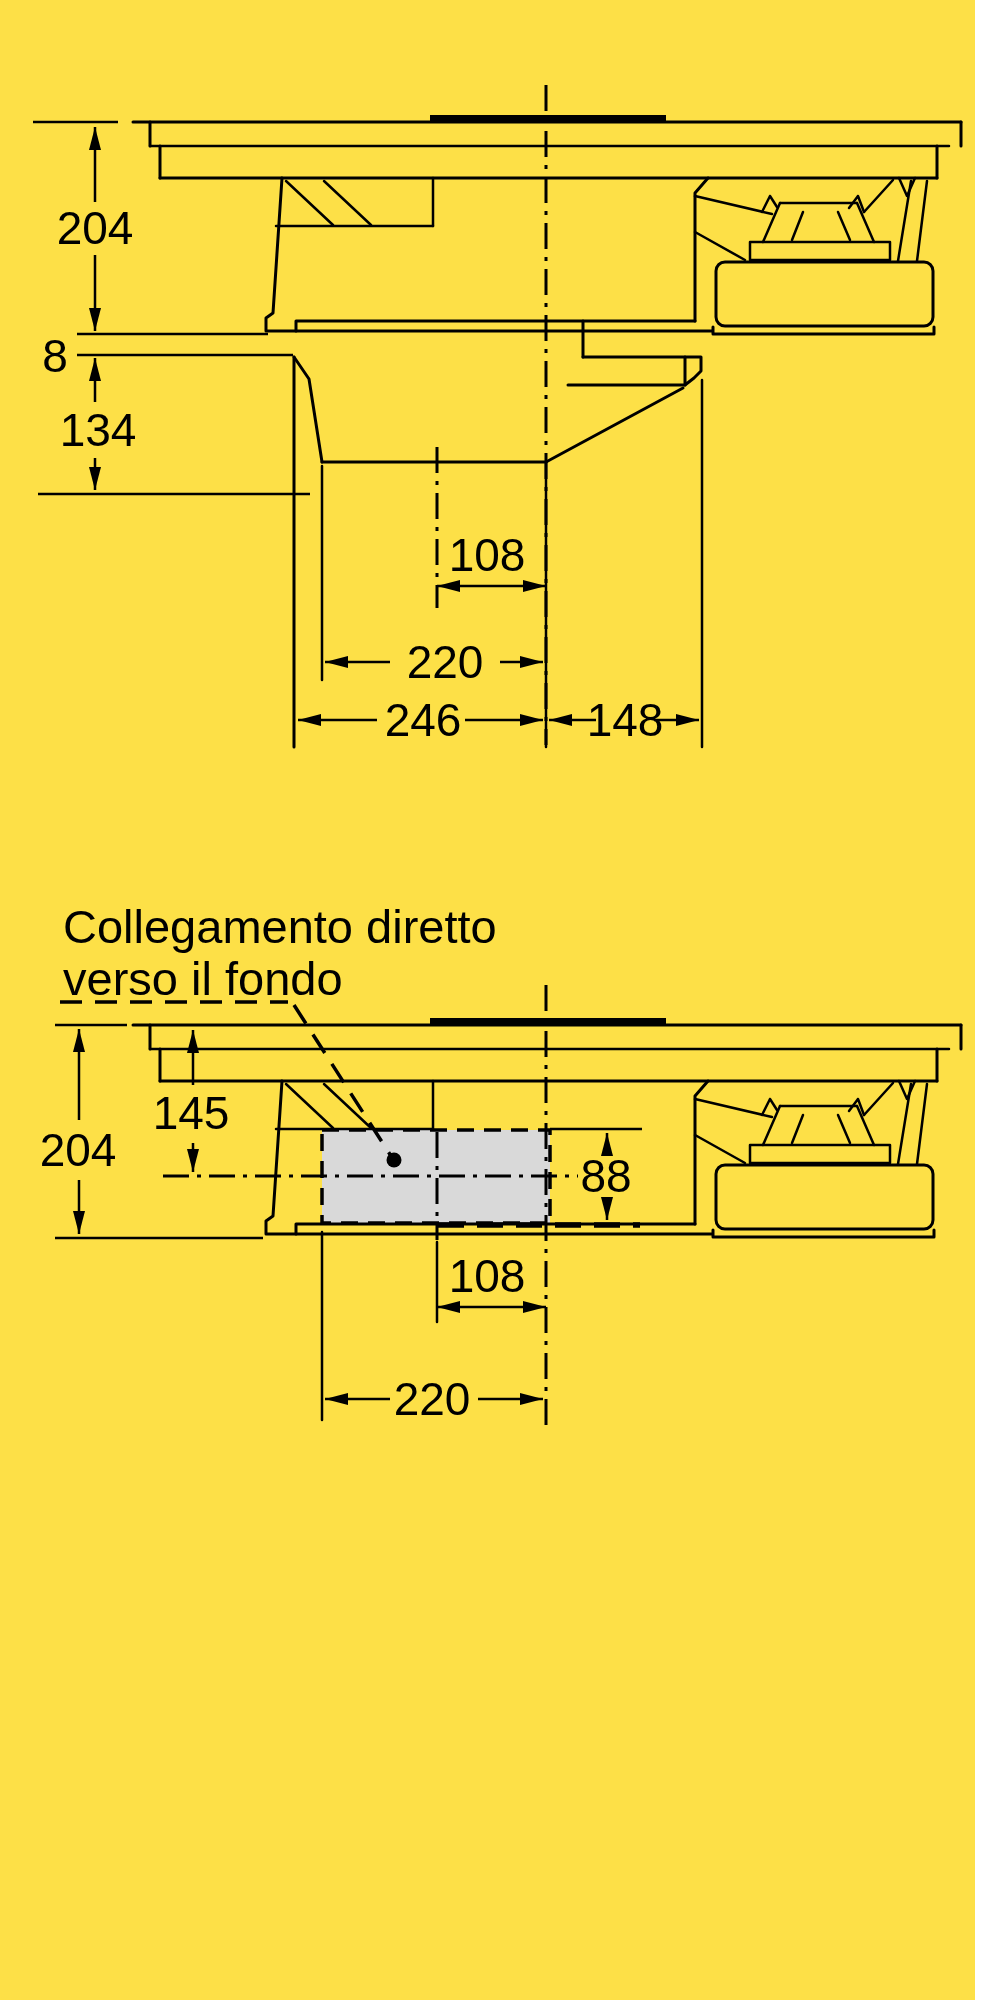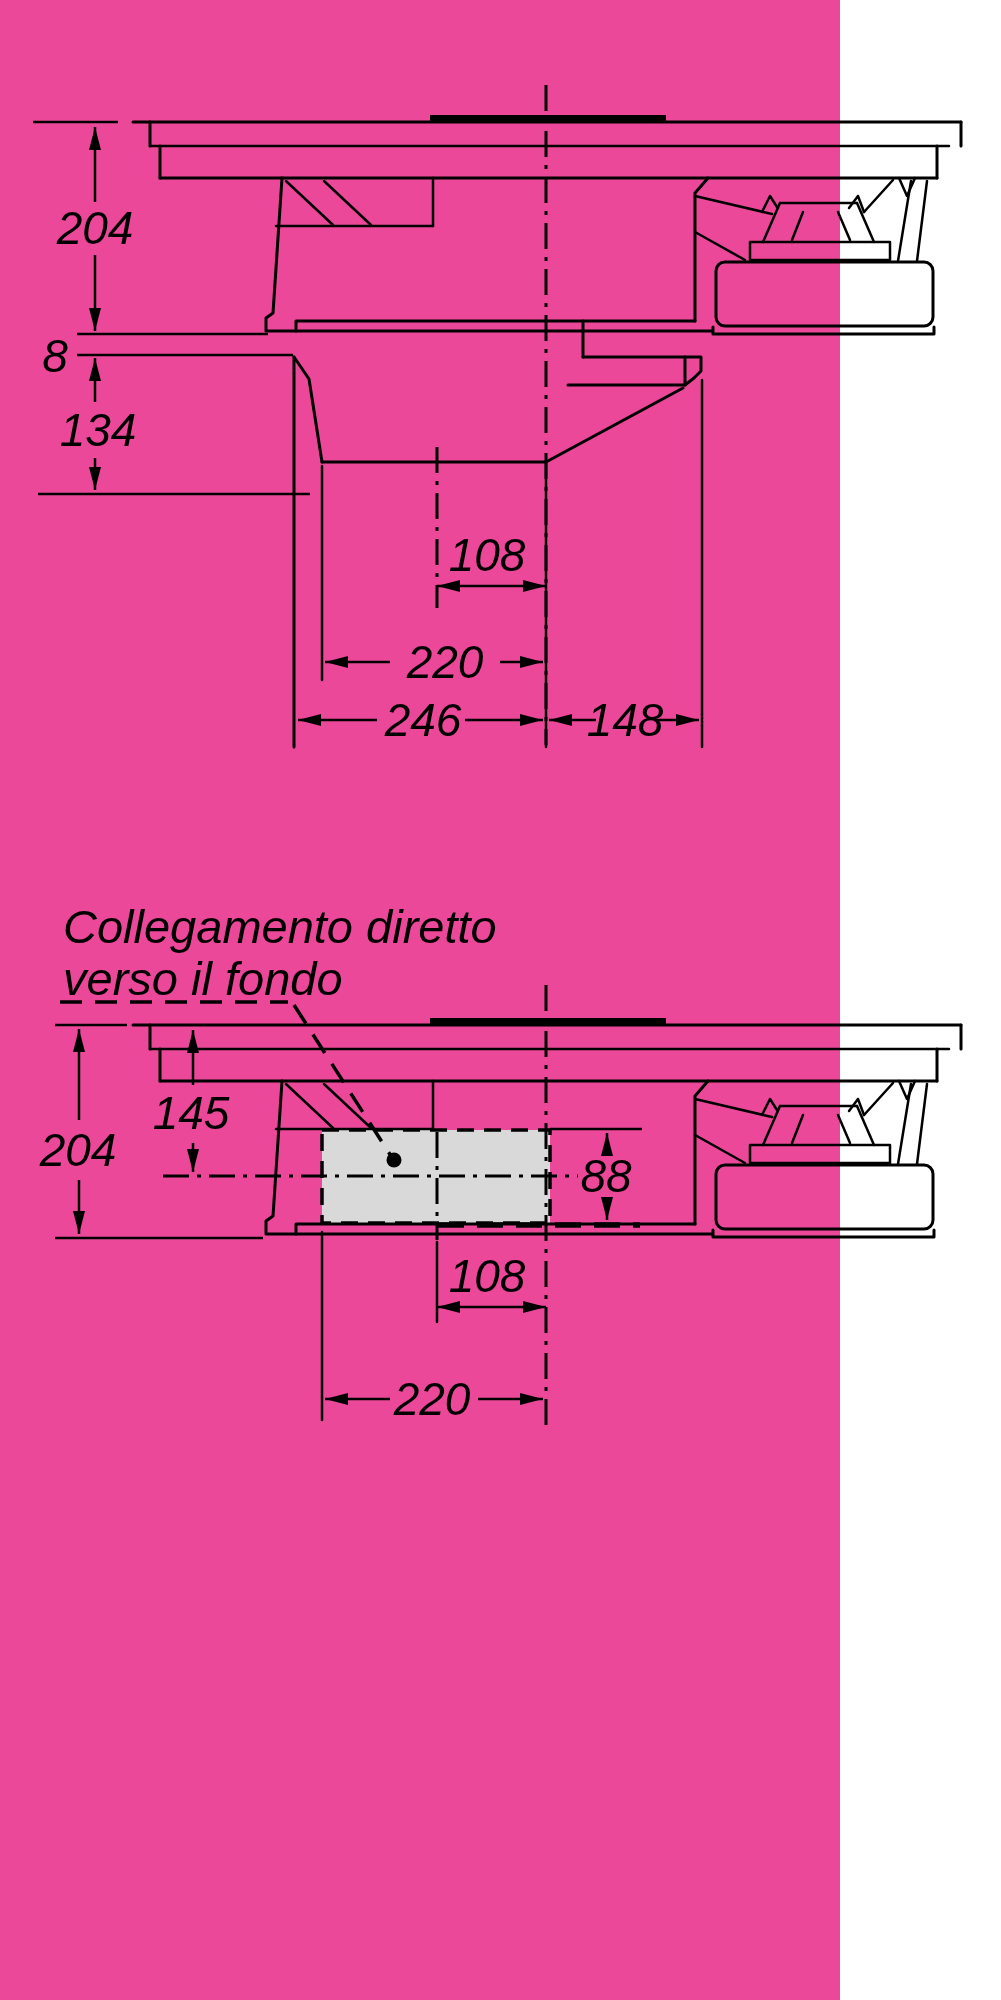--- a/index.html
+++ b/index.html
@@ -1,16 +1,16 @@
 <!DOCTYPE html>
 <html><head>
 <meta charset="utf-8">
 <style>
   html,body{margin:0;padding:0;background:#ffffff;}
-  .stage{width:840px;height:2000px;background:#ec4899;position:relative;font-style:italic;}
+  .stage{width:975px;height:2000px;background:#fde047;position:relative;}
   svg{display:block;}
   .o{fill:none;stroke:#000;stroke-width:3;stroke-linejoin:round;stroke-linecap:round;}
   .thin{stroke-width:2.5;}
   .dimln{fill:none;stroke:#000;stroke-width:2.5;stroke-linecap:butt;}
   .refln{fill:none;stroke:#000;stroke-width:2.5;stroke-linecap:butt;}
   .cl{fill:none;stroke:#000;stroke-width:3;stroke-dasharray:26 8 4 8;stroke-linecap:butt;}
   .ldr{fill:none;stroke:#000;stroke-width:3.5;stroke-dasharray:22 13;stroke-linecap:butt;}
   .gb{fill:none;stroke:#000;stroke-width:3.5;stroke-dasharray:17 10;stroke-linecap:butt;}
   .hd{fill:none;stroke:#000;stroke-width:5.5;stroke-dasharray:26 13;stroke-linecap:butt;}
   .dim{font-family:"Liberation Sans",sans-serif;font-size:46px;fill:#000;text-anchor:middle;}

